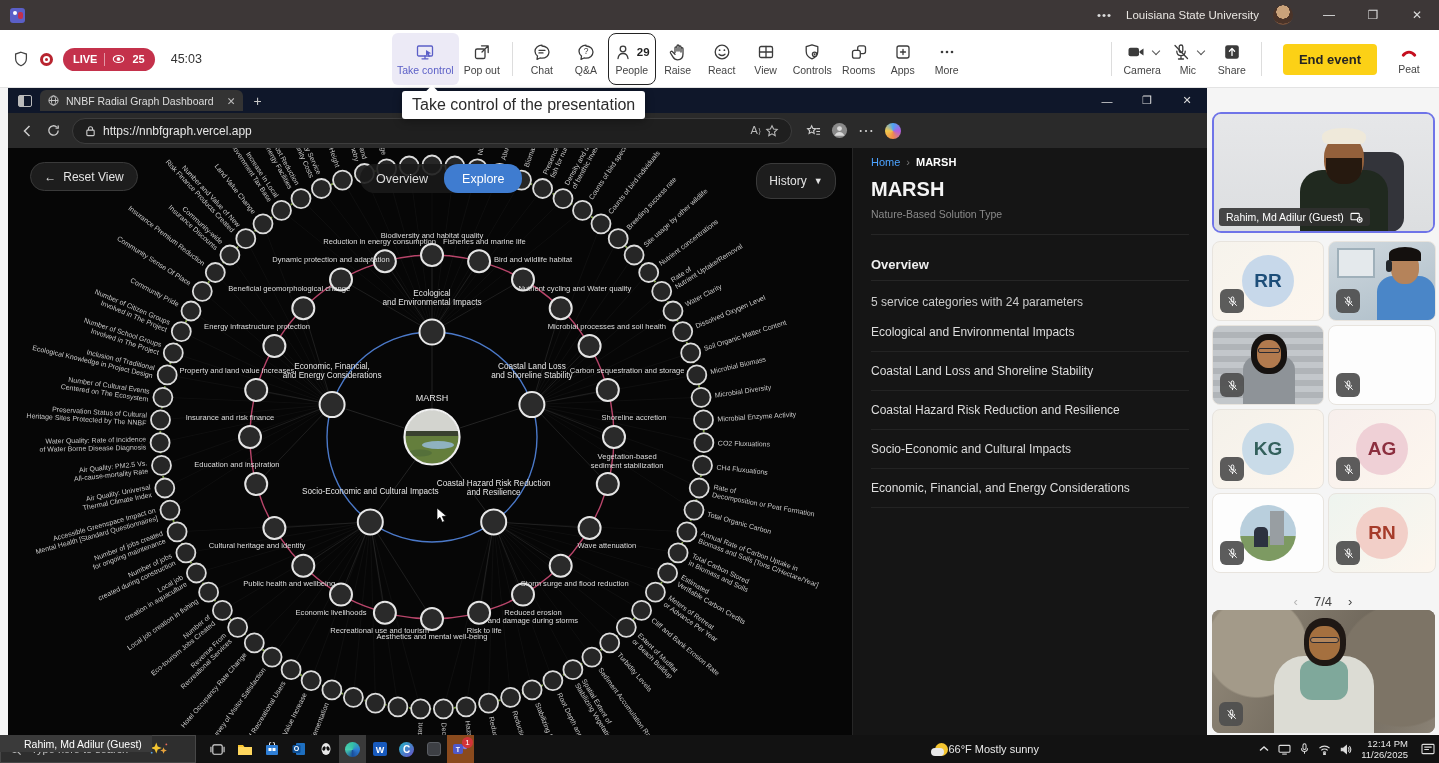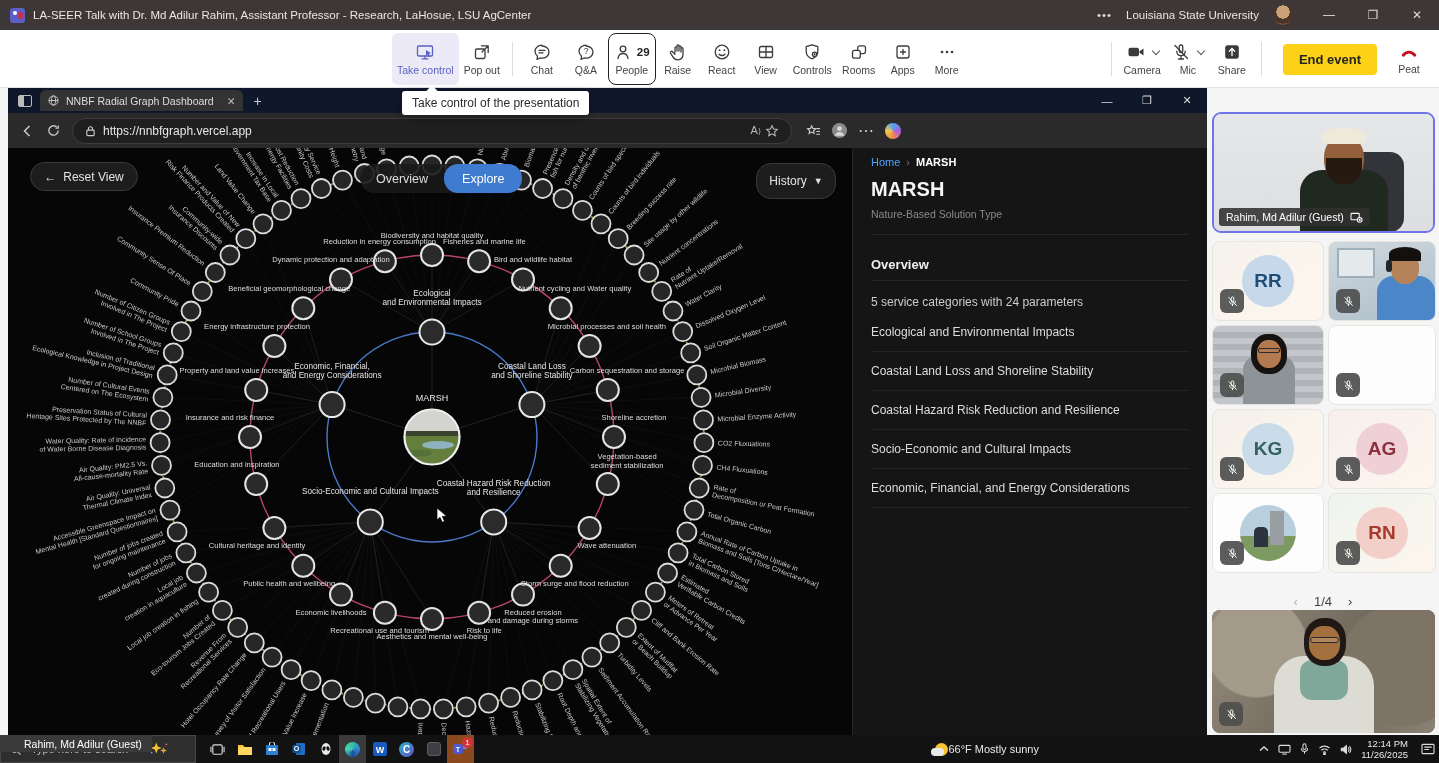--- a/index.html
+++ b/index.html
@@ -29,21 +29,21 @@
   .tbtn.active{background:#eceaf6;}
   .tbtn.active .lab{color:#5b5fc7;}
   .tbtn.active svg{color:#5b5fc7;}
   .tbtn.boxed{border:1.6px solid #242424;border-radius:8px;}
   .iconrow{display:flex;align-items:center;gap:3px;}
   .badge29{font-size:11.5px;font-weight:bold;color:#1f1f1f;}
   .chv{width:6px;height:6px;border-right:1.4px solid #555;border-bottom:1.4px solid #555;transform:rotate(45deg);margin-left:4px;margin-bottom:3px;}
   .tdiv{width:1px;height:34px;background:#ddd;margin:0 7px;}
   .spacer{flex:1;}
   .endevent{background:#fcd116;color:#242424;font-size:13px;font-weight:bold;padding:8px 16px;border-radius:4px;margin:0 10px 0 14px;cursor:pointer;white-space:nowrap;}
-  .tooltip{position:absolute;left:402px;top:91px;background:#fff;border-radius:3px;box-shadow:0 2px 8px rgba(0,0,0,.35);padding:5px 10px;font-size:12px;color:#2b2b2b;z-index:60;white-space:nowrap;}
+  .tooltip{position:absolute;left:402px;top:91px;background:#fff;border-radius:3px;box-shadow:0 2px 8px rgba(0,0,0,.35);padding:5px 10px;font-size:16px;color:#2b2b2b;z-index:60;white-space:nowrap;}
   .tooltip:before{content:"";position:absolute;left:26px;top:-4px;width:8px;height:8px;background:#fff;transform:rotate(45deg);}
   
   .browser{position:absolute;left:8px;top:88px;width:1199px;height:647px;background:#070707;}
   .tabbar{position:absolute;left:0;top:0;width:100%;height:25px;background:#0f172a;display:flex;align-items:center;color:#ddd;}
   .tabactions{width:14px;height:12px;border:1.3px solid #bbb;border-radius:2px;margin:0 8px 0 10px;position:relative;}
   .tabactions:before{content:"";position:absolute;left:0;top:0;bottom:0;width:5px;background:#bbb;}
   .tab{display:flex;align-items:center;gap:7px;background:#333;height:21px;border-radius:6px 6px 0 0;padding:0 8px;font-size:10.5px;max-width:220px;}
   .newtab{margin-left:10px;color:#ccc;font-size:14px;}
   .bwc{margin-left:auto;display:flex;}
   .bwc .wc{width:40px;height:25px;font-size:11px;}
@@ -96,34 +96,53 @@
   .sun:after{content:"";position:absolute;left:-4px;top:5px;width:13px;height:8px;border-radius:6px;background:#e8e8e8;}
   svg{display:block;}
 </style>
 </head>
 <body>
 
 <div id="screen">
 
   <div class="titlebar">
     <span class="tb-icon"></span>
-    <span>LA-SEER Talk with Dr. Md Adilur Rahim, Assistant Professor - Research, LaHosue, LSU AgCenter</span>
     <div class="tb-right">
       <span class="tb-dots">•••</span>
       <span>Louisiana State University</span>
       <span class="tb-avatar"></span>
       <div class="wcs">
         <span class="wc">—</span>
         <span class="wc">❐</span>
         <span class="wc">✕</span>
       </div>
     </div>
   </div>
 
   <div class="toolbar">
+    <div class="tleft">
+      <span>
+        <svg width="18" height="18" viewBox="0 0 20 20" fill="none" stroke="#444" stroke-width="1.4">
+            <path d="M10 2.5l6 2v5c0 4.2-2.6 6.6-6 8-3.4-1.4-6-3.8-6-8v-5z"></path>
+          </svg>
+      </span>
+      <span class="ring"></span>
+      <div class="live">
+        <span>LIVE</span>
+        <span class="sep"></span>
+        <span>
+            <svg width="13" height="10" viewBox="0 0 14 10" fill="none" stroke="#fff" stroke-width="1.2">
+              <ellipse cx="7" cy="5" rx="5.6" ry="3.8"></ellipse>
+              <circle cx="7" cy="5" r="1.4" fill="#fff"></circle>
+            </svg>
+          </span>
+        <span>25</span>
+      </div>
+      <span class="timer">45:03</span>
+    </div>
     <div class="tbtns" id="toolbar-buttons">
         <div class="tbtn active">
           <div class="iconrow">
             <span>
               <svg width="20" height="20" viewBox="0 0 20 20" fill="none" stroke="currentColor" stroke-width="1.3" stroke-linecap="round" stroke-linejoin="round">
                 <rect x="2.5" y="4" width="15" height="10" rx="1.2"></rect>
                 <path d="M10 14v2.5M7 16.8h6"></path>
                 <path fill="currentColor" stroke="none" d="M11 8l5.2 3.3-2.3.5 1.2 2.7-1.4.6-1.2-2.6-1.5 1.6z"></path>
               </svg>
             </span>
@@ -845,21 +864,21 @@
             <svg width="13" height="13" viewBox="0 0 20 20" fill="none" stroke="#fff" stroke-width="1.5">
               <rect x="8" y="3" width="4" height="8" rx="2"></rect>
               <path d="M5.5 9.5c0 3 2 4.5 4.5 4.5s4.5-1.5 4.5-4.5M10 14v3"></path>
               <path d="M4 3.5l12.5 13"></path>
             </svg>
           </div>
         </div>
       </div>
     <div class="pager">
       <span class="dis">‹</span>
-      <span>1/4</span>
+      <span>7/4</span>
       <span>›</span>
     </div>
     <div class="bigtile">
       <div style="position:absolute;inset:0;background:radial-gradient(circle at 20% 30%,#a39a89 0 25%,transparent 26%),radial-gradient(circle at 85% 45%,#7d7466 0 30%,transparent 31%),linear-gradient(120deg,#958c7c,#6e665a 60%,#8a8275);"></div>
       <div style="position:absolute;left:62px;top:46px;width:100px;height:80px;border-radius:30px 30px 0 0;background:#dcdcd4;"></div>
       <div style="position:absolute;left:88px;top:50px;width:48px;height:40px;border-radius:12px;background:#7fa89b;"></div>
       <div style="position:absolute;left:92px;top:8px;width:42px;height:48px;border-radius:45%;background:#1f1814;"></div>
       <div style="position:absolute;left:97px;top:16px;width:31px;height:34px;border-radius:45%;background:#a5703f;"></div>
       <div style="position:absolute;left:98px;top:27px;width:29px;height:6px;border:1.5px solid #2b2b33;border-radius:3px;background:rgba(255,255,255,.15);"></div>
       <div class="micbadge">

